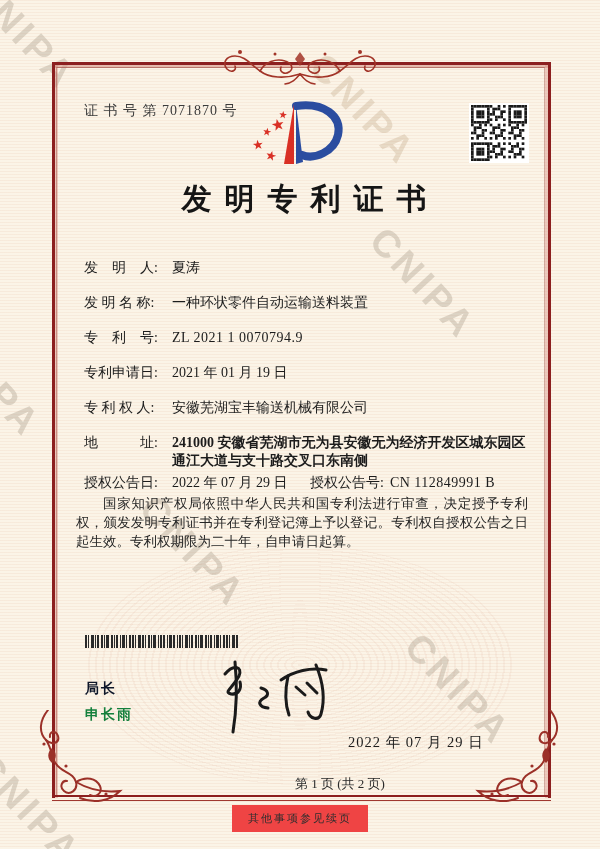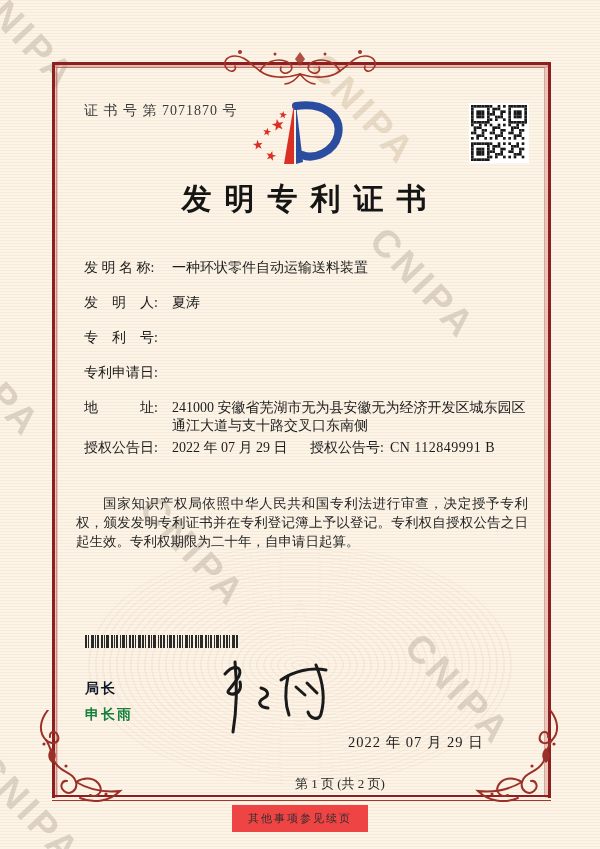--- a/index.html
+++ b/index.html
@@ -32,21 +32,21 @@
   .logo{position:absolute;left:250px;top:98px;}
   .qr{position:absolute;left:469px;top:103px;}
   .title{position:absolute;left:0;top:179px;width:600px;text-align:center;
     font-size:30px;font-weight:700;letter-spacing:13px;padding-left:21px;box-sizing:border-box;color:#151515;}
 
   .fields{position:absolute;left:84px;top:259px;width:446px;font-size:14px;line-height:18px;color:#1c1c1c;}
   .row{display:flex;margin-bottom:17px;}
   .lbl{width:88px;flex:none;}
   .val{flex:1;}
   .row-addr{margin-bottom:4px;}
-  .row-addr .val{max-width:368px;}
+  .row-addr .val{max-width:368px;font-weight:bold;}
   .val-date{width:138px;flex:none;}
   .num{letter-spacing:.5px;}
 
   .paras{position:absolute;left:76px;top:494px;width:452px;font-size:13.5px;line-height:19px;
     text-align:justify;color:#262626;}
   .paras p{margin:0 0 2px 0;text-indent:2em;}
 
   .barcode{position:absolute;left:85px;top:635px;}
   .sig-title{position:absolute;left:85px;top:680px;font:600 14px "Liberation Sans","DejaVu Sans",sans-serif;letter-spacing:2px;color:#0f172a;}
   .sig-name{position:absolute;left:85px;top:706px;font:600 14px "Liberation Sans","DejaVu Sans",sans-serif;letter-spacing:2px;color:#15803d;}
@@ -348,32 +348,38 @@
       <rect x="12.67" y="55.33" width="2.67" height="2.67"></rect>
       <rect x="15.33" y="55.33" width="2.67" height="2.67"></rect>
       <rect x="18.00" y="55.33" width="2.67" height="2.67"></rect>
     </g>
 </svg>
 
 <div class="title">发明专利证书</div>
 
 <div class="fields">
   <div class="row">
+    <span class="lbl">发　明　人:</span>
+    <span class="val">夏涛</span>
+  </div>
+  <div class="row">
     <span class="lbl">发 明 名 称:</span>
     <span class="val">一种环状零件自动运输送料装置</span>
   </div>
   <div class="row">
-    <span class="lbl">发　明　人:</span>
-    <span class="val">夏涛</span>
-  </div>
-  <div class="row">
     <span class="lbl">专　利　号:</span>
+    <span class="val num">ZL 2021 1 0070794.9</span>
   </div>
   <div class="row">
     <span class="lbl">专利申请日:</span>
+    <span class="val">2021 年 01 月 19 日</span>
+  </div>
+  <div class="row">
+    <span class="lbl">专 利 权 人:</span>
+    <span class="val">安徽芜湖宝丰输送机械有限公司</span>
   </div>
   <div class="row row-addr">
     <span class="lbl">地　　　址:</span>
     <span class="val">241000 安徽省芜湖市无为县安徽无为经济开发区城东园区通江大道与支十路交叉口东南侧</span>
   </div>
   <div class="row">
     <span class="lbl">授权公告日:</span>
     <span class="val-date">2022 年 07 月 29 日</span>
     <span class="lbl" style="width:auto;margin-right:6px">授权公告号:</span>
     <span class="val num">CN 112849991 B</span>

